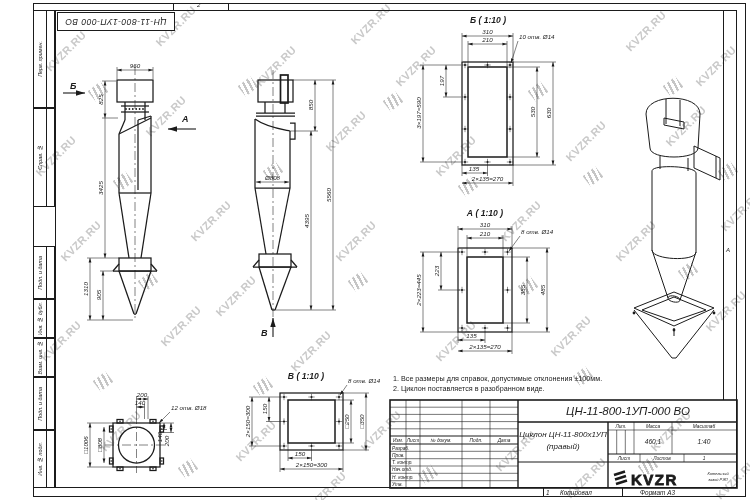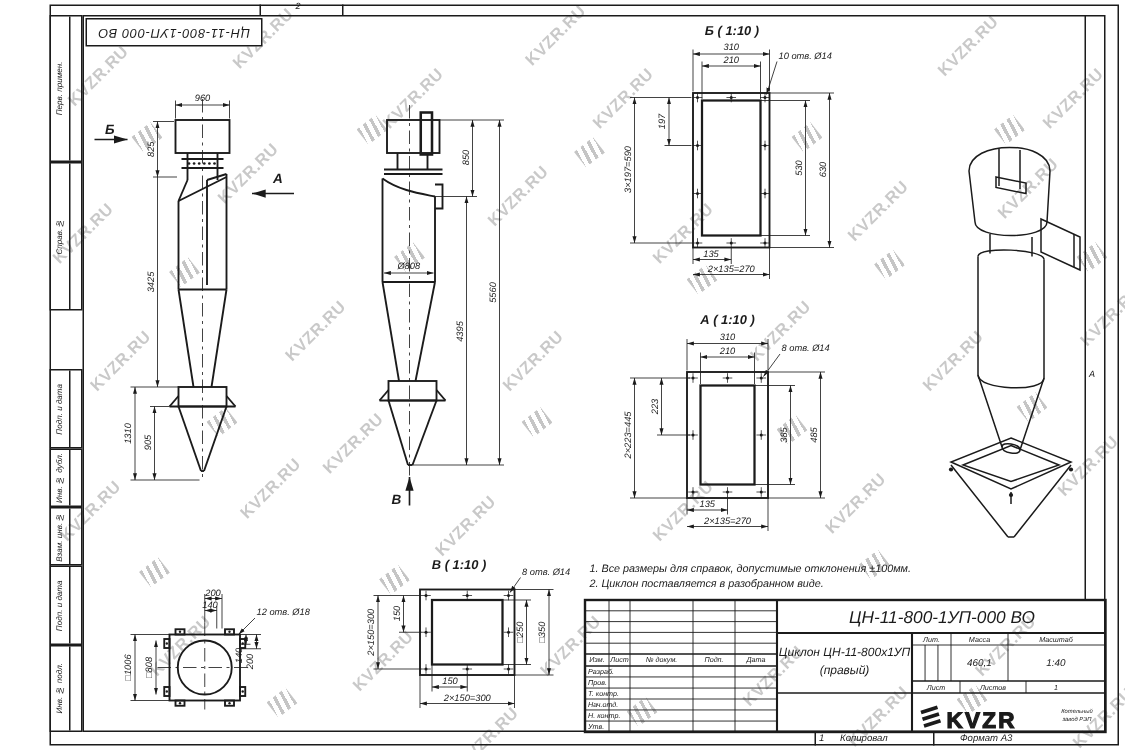--- a/index.html
+++ b/index.html
@@ -16,21 +16,21 @@
 .main-frame{position:absolute;left:55px;top:10px;width:682px;height:478px;
   border:1.6px solid #1b1b1b;z-index:1}
 .zline{position:absolute;background:#1b1b1b;z-index:1}
 .ztxt{position:absolute;font-size:6px;font-style:italic;z-index:2}
 .lcell{position:absolute;left:33px;width:22px;border:1px solid #1b1b1b;display:flex;z-index:2;background:transparent}
 .lcell .lab{width:13px;border-right:1px solid #1b1b1b;display:flex;align-items:center;justify-content:center;overflow:hidden}
 .lcell .lab span{writing-mode:vertical-rl;transform:rotate(180deg);font-size:5.4px;font-style:italic;white-space:nowrap}
 .refbox{position:absolute;left:57px;top:12px;width:118px;height:19px;border:1.4px solid #1b1b1b;
   display:flex;align-items:center;justify-content:center;z-index:2;background:#fff}
 .refbox span{transform:rotate(180deg);font-size:8.5px;font-style:italic;letter-spacing:.5px;white-space:nowrap}
-.notes{position:absolute;left:393px;top:374px;width:335px;font-size:7.2px;font-style:italic;line-height:1.45;z-index:2}
+.notes{position:absolute;left:393px;top:374px;width:335px;font-size:7.2px;line-height:1.45;z-index:2}
 .footer-txt{position:absolute;font-size:6.4px;font-style:italic;z-index:2}
 svg{position:absolute;z-index:2;overflow:visible}
 svg text{font-family:"Liberation Sans",sans-serif;font-style:italic;fill:#1b1b1b}
 .dt{font-size:6.2px}
 .vt{font-size:8.6px;font-weight:bold}
 .dirl{font-size:9px;font-weight:bold}
 </style>
 </head>
 <body>
 

